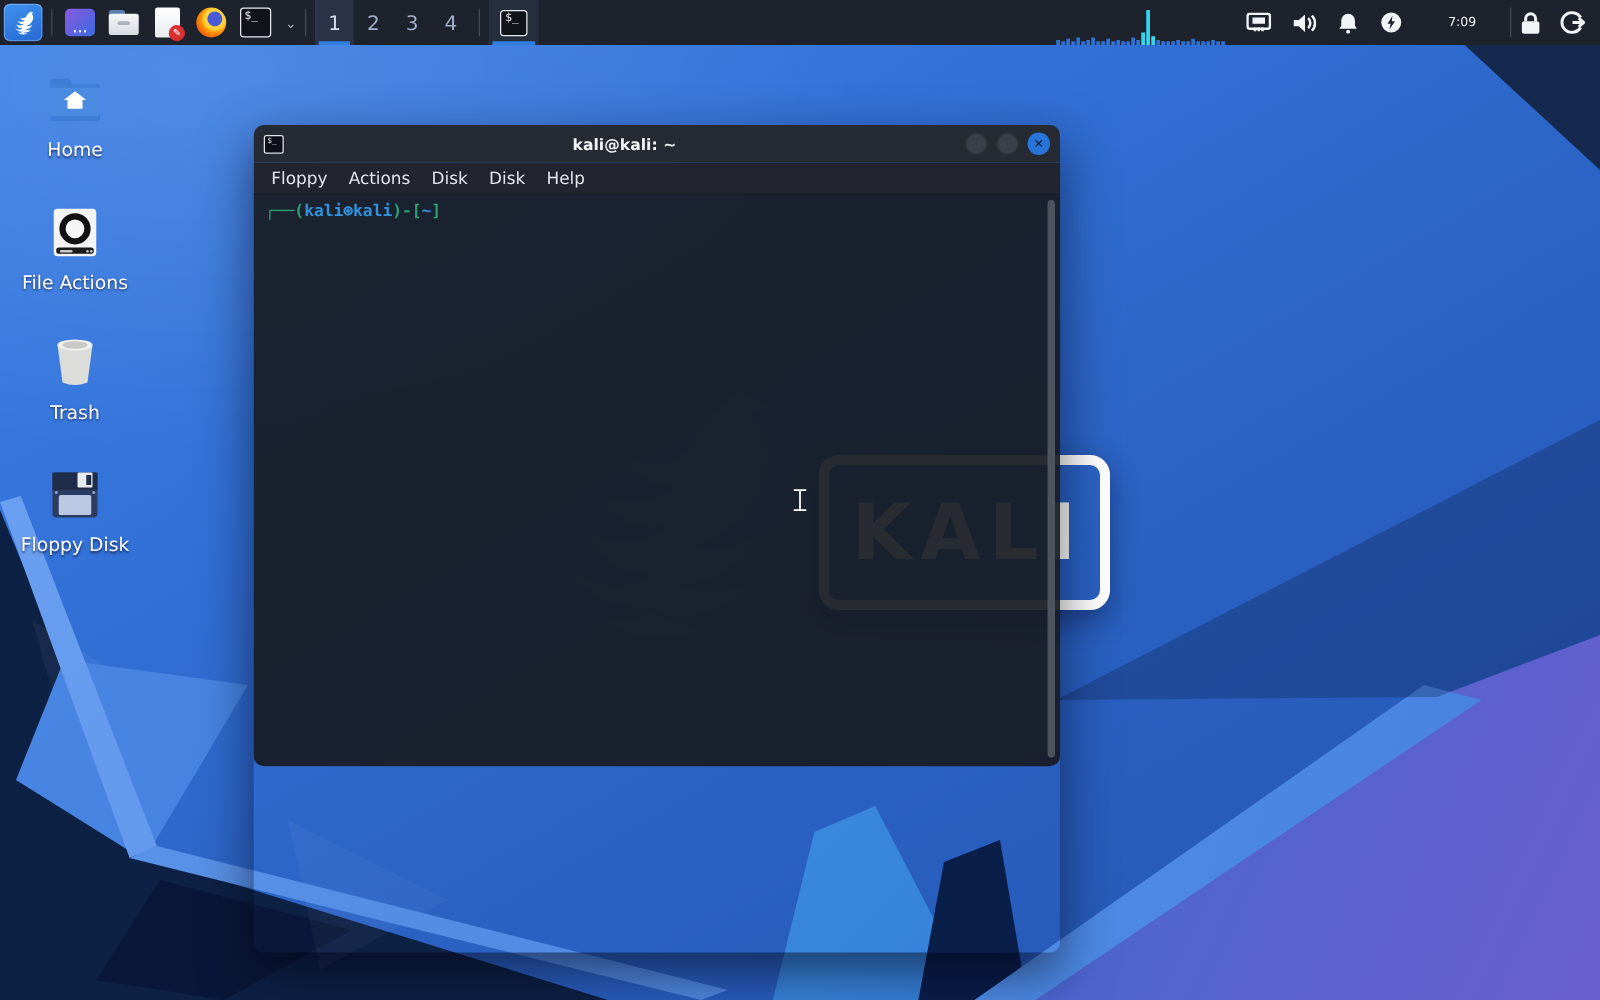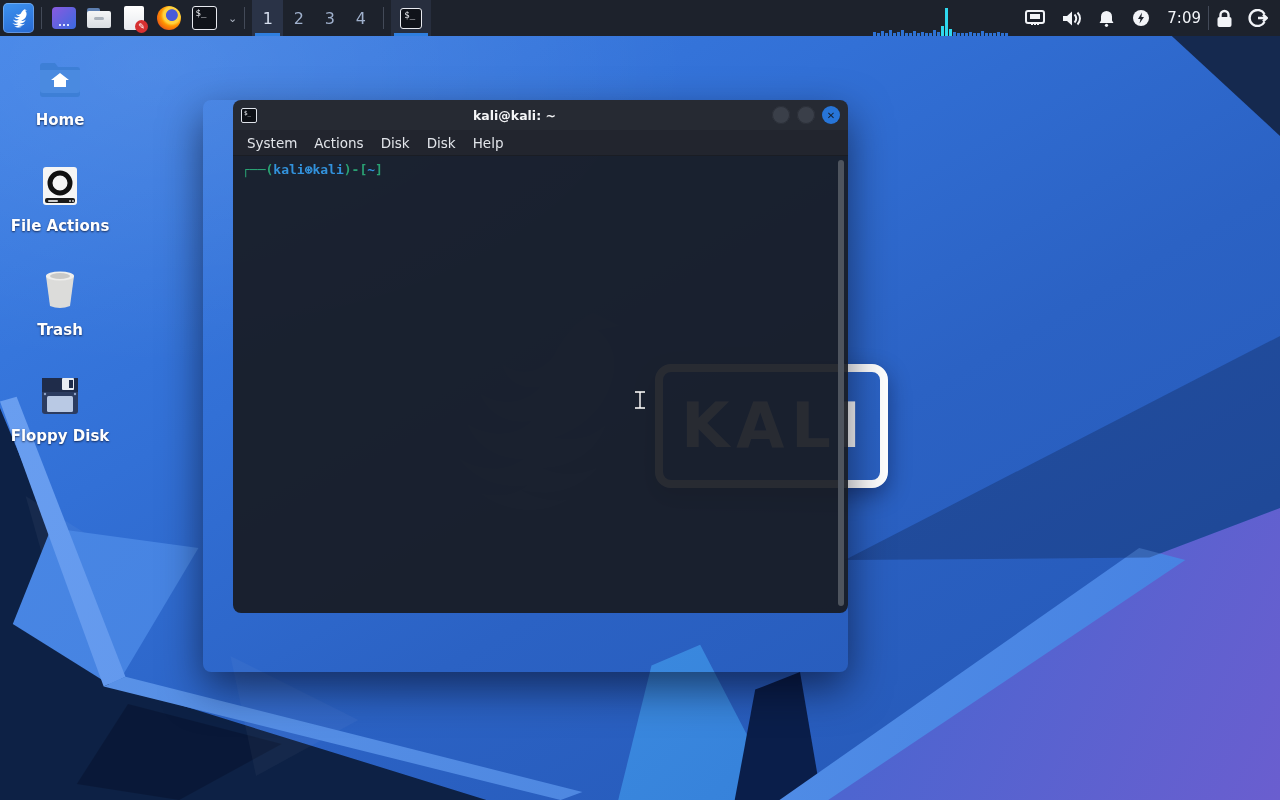--- a/index.html
+++ b/index.html
@@ -65,31 +65,31 @@
   .workspaces { display:flex; height:36px; align-items:stretch; }
   .ws { width:31px; display:flex; align-items:center; justify-content:center; color:#9fb0cc; font-size:16px; position:relative; }
   .ws.active { background:#2a3347; color:#d5deee; }
   .ws.active .uline, .task.active .uline { position:absolute; left:3px; right:3px; bottom:0; height:3px; background:#2f7fe0; }
   .task { width:40px; height:36px; display:flex; align-items:center; justify-content:center; background:#272e3e; position:relative; }
   .spacer { flex:1; }
   .cpu-graph { width:138px; height:30px; align-self:flex-end; display:flex; align-items:flex-end; gap:1px; margin-right:14px; }
   .cpu-bar { width:3px; flex:0 0 auto; }
   .status { display:flex; align-items:center; gap:17px; }
   .status svg { display:block; }
-  .clock { color:#f2f4f8; font-size:15px; margin:0 0; }
+  .clock { color:#f2f4f8; font-size:10px; margin:0 20px; }
   .edge-group { display:flex; align-items:center; gap:15px; margin-right:12px; }
 
   
   .desk-icon { position:absolute; width:96px; left:12px; display:flex; flex-direction:column; align-items:center; z-index:2; }
   .desk-icon .img { width:48px; height:48px; display:flex; align-items:center; justify-content:center; }
-  .desk-icon .lbl { margin-top:7px; color:#ffffff; font-size:15px; text-shadow:0 1px 2px rgba(0,0,20,.65); white-space:nowrap;font-weight:bold; }
-
-  
-  .term-win { position:absolute; left:203px; top:100px; width:645px; height:572px; z-index:5;
-    border-radius:8px; box-shadow:0 16px 42px rgba(0,0,15,.55);padding-left:30px; }
+  .desk-icon .lbl { margin-top:7px; color:#ffffff; font-size:15px; text-shadow:0 1px 2px rgba(0,0,20,.65); white-space:nowrap; }
+
+  
+  .term-win { position:absolute; left:203px; top:100px; width:645px; height:662px; z-index:5;
+    border-radius:8px; box-shadow:0 16px 42px rgba(0,0,15,.55); }
   .titlebar { height:30px; background:#262a33; border-radius:8px 8px 0 0; display:flex; align-items:center; padding:0 8px; }
   .titlebar .mini-term { width:16px; height:15px; background:#0d1016; border:1px solid #dfe3ea; border-radius:2px; position:relative; flex:0 0 auto; }
   .titlebar .mini-term:after { content:"$_"; position:absolute; left:2px; top:0px; color:#eef1f6; font-size:6px; font-family:"DejaVu Sans Mono",monospace; }
   .title-text { flex:1; text-align:center; color:#f4f5f7; font-size:12.5px; font-weight:bold; }
   .win-btns { display:flex; gap:7px; }
   .wbtn { width:18px; height:18px; border-radius:50%; background:#3a3f49; box-shadow:inset 0 0 0 1px #2b2f38; }
   .wbtn.close { background:#2775d8; box-shadow:none; display:flex; align-items:center; justify-content:center; }
   .wbtn.close:after { content:"✕"; font-size:10px; font-weight:bold; color:#141e2c; }
   .menubar { height:26px; background:#22252e; display:flex; align-items:center; padding-left:14px; gap:17px; border-bottom:1px solid #1a1d24; }
   .menubar .mitem { color:#e2e5ea; font-size:13.5px; }
@@ -323,21 +323,21 @@
   <div class="titlebar">
     <div class="mini-term"></div>
     <div class="title-text">kali@kali: ~</div>
     <div class="win-btns">
       <div class="wbtn"></div>
       <div class="wbtn"></div>
       <div class="wbtn close"></div>
     </div>
   </div>
   <div class="menubar">
-    <span class="mitem">System</span>
+    <span class="mitem">Floppy</span>
     <span class="mitem">Actions</span>
     <span class="mitem">Disk</span>
     <span class="mitem">Disk</span>
     <span class="mitem">Help</span>
   </div>
   <div class="term-body">
     <div class="pline"><span class="c-frame">┌──(</span><span class="c-user">kali</span><span class="c-user">⊛</span><span class="c-user">kali</span><span class="c-frame">)-[</span><span class="c-user">~</span><span class="c-frame">]</span></div>
     <div class="scrollbar"></div>
   </div>
 </div>

